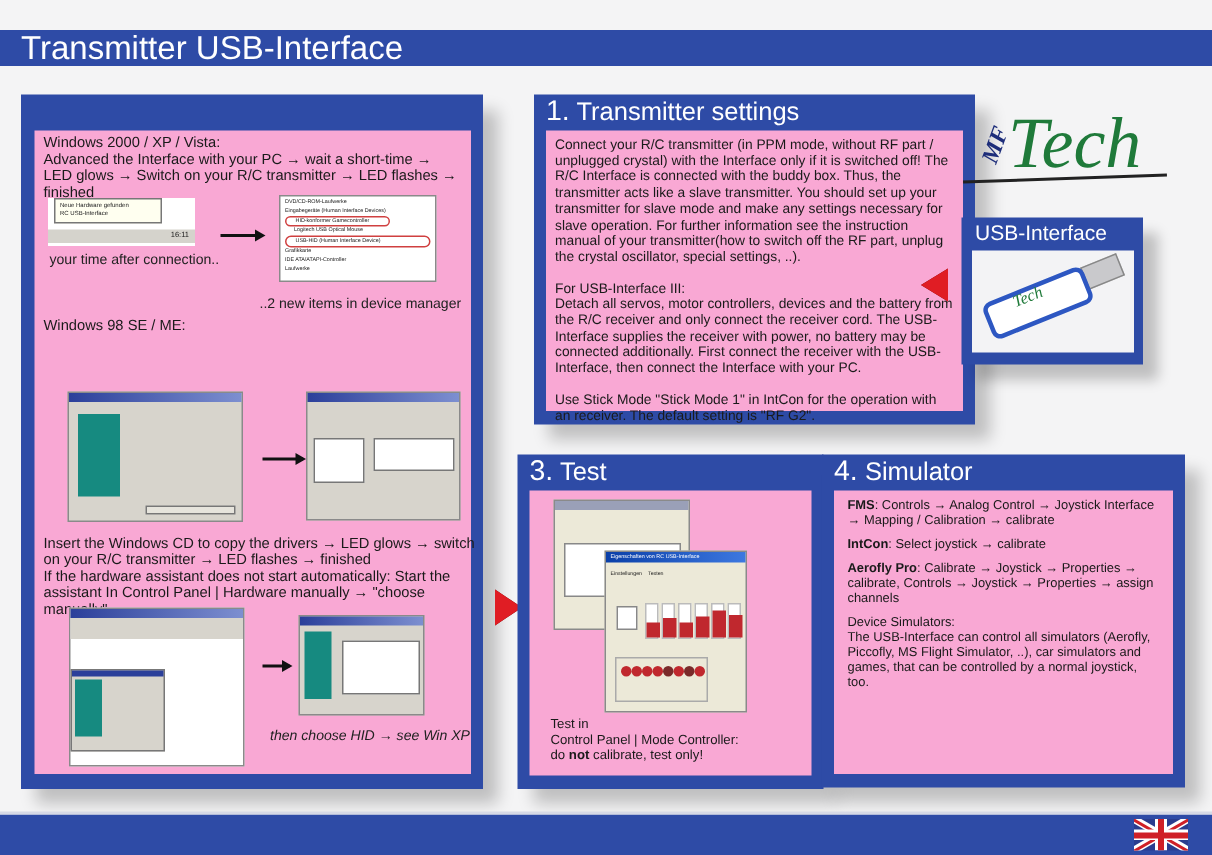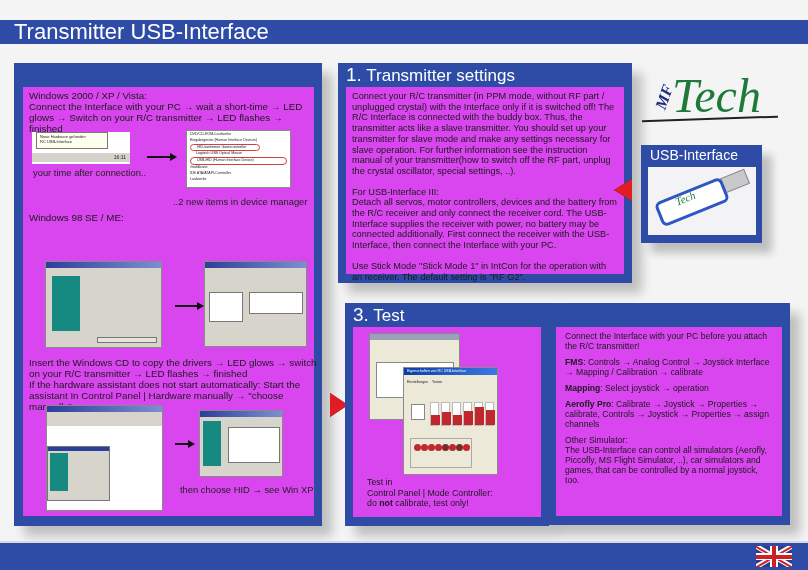--- a/index.html
+++ b/index.html
@@ -7,25 +7,25 @@
   body { position: relative; font-family: "Liberation Sans", sans-serif; color: #1a1a1a; }
 
   .topbar { position: absolute; left: 0; top: 20px; width: 808px; height: 24px; background: #2e4ba6; }
   .topbar .title { position: absolute; left: 14px; top: 0px; font-size: 22px; line-height: 24px; color: #fff; }
   .bottombar { position: absolute; left: 0; top: 543px; width: 808px; height: 27px; background: #2e4ba6; }
   .bottombar .sep { position:absolute; left:0; top:-2px; width:100%; height:2px; background:#d6d9e6; }
 
   .panel { position: absolute; background: #2e4ba6; box-shadow: 10px 10px 10px rgba(0,0,0,0.22); }
   .panel .ph { position: absolute; left: 8px; top: 0; height: 24px; color: #fff; font-size: 17px; line-height: 24px; white-space: nowrap; }
   .panel .ph .num { font-size: 19px; }
-  .panel .body { position: absolute; background: #d946ef; font-size: 9.4px; line-height: 11px; }
+  .panel .body { position: absolute; background: #f9a8d4; font-size: 9.4px; line-height: 11px; }
 
   #p2 { left: 14px; top: 63px; width: 308px; height: 463px; }
   #p2 .body { left: 9px; top: 24px; right: 8px; bottom: 10px; padding: 3px 6px; }
-  #p1 { left: 338px; top: 63px; width: 294px; height: 220px; }
+  #p1 { left: 356px; top: 63px; width: 294px; height: 220px; }
   #p1 .body { left: 8px; top: 24px; right: 8px; bottom: 9px; padding: 4px 6px; font-size: 9.2px; line-height: 10.7px; }
   #p3 { left: 345px; top: 303px; width: 204px; height: 223px; }
   #p3 .body { left: 8px; top: 24px; right: 8px; bottom: 9px; }
   #p4 { left: 548px; top: 303px; width: 242px; height: 222px; }
   #p4 .body { left: 8px; top: 24px; right: 8px; bottom: 9px; padding: 4px 9px; font-size: 8.6px; line-height: 10px; }
   #p4 .body p { margin-bottom: 6px; }
   #p1 .body p { margin-bottom: 10px; }
 
   .win-txt p { font-size: 9.8px; line-height: 11px; }
   .arrow-blk { position: absolute; height: 2px; background: #111; }
@@ -67,21 +67,21 @@
 </head>
 <body>
 
 <div class="topbar">
   <div class="title">Transmitter USB-Interface</div>
 </div>
 
 <div class="panel" id="p2">
   <div class="body win-txt">
     <p>Windows 2000 / XP / Vista:</p>
-    <p>Connect the Interface with your PC → wait a short-time → LED glows → Switch on your R/C transmitter → LED flashes → finished</p>
+    <p>Advanced the Interface with your PC → wait a short-time → LED glows → Switch on your R/C transmitter → LED flashes → finished</p>
 
     <div class="shot" style="left:9px; top:45px; width:98px; height:32px; background:#fff; border:none;">
       <div style="position:absolute; left:4px; top:0; width:72px; height:17px; background:#fffff0; border:1px solid #777; font-size:4px; line-height:5px; padding:1px 3px;">
         <div>Neue Hardware gefunden</div>
         <div>RC USB-Interface</div>
       </div>
       <div style="position:absolute; left:0; top:21px; width:98px; height:9px; background:#d5d3cc; font-size:5px; text-align:right; padding-right:4px; line-height:9px;">
         <span>16:11</span>
       </div>
     </div>
@@ -124,21 +124,21 @@
         <div style="height:4px; background:#2b3f9a;"></div>
         <div style="position:absolute; left:2px; top:6px; width:18px; height:38px; background:#168a80;"></div>
       </div>
     </div>
     <div class="arrow-blk" style="left:152px; top:356px; width:18px;"></div>
     <div class="shot" style="left:176px; top:323px; width:84px; height:67px;">
       <div class="tb"></div>
       <div style="position:absolute; left:3px; top:10px; width:18px; height:45px; background:#168a80;"></div>
       <div style="position:absolute; left:28px; top:16px; width:52px; height:36px; background:#fff; border:1px solid #777;"></div>
     </div>
-    <div class="caption" style="left:157px; top:397px;">then choose HID → see Win XP</div>
+    <div class="caption" style="left:157px; top:397px;font-style:italic;">then choose HID → see Win XP</div>
   </div>
 </div>
 
 <div class="panel" id="p1">
   <div class="ph">
     <span class="num">1.</span>
     <span>Transmitter settings</span>
   </div>
   <div class="body">
     <p>Connect your R/C transmitter (in PPM mode, without RF part / unplugged crystal) with the Interface only if it is switched off! The R/C Interface is connected with the buddy box. Thus, the transmitter acts like a slave transmitter. You should set up your transmitter for slave mode and make any settings necessary for slave operation. For further information see the instruction manual of your transmitter(how to switch off the RF part, unplug the crystal oscillator, special settings, ..).</p>
@@ -215,26 +215,29 @@
     </div>
     <div style="position:absolute; left:14px; top:150px; font-size:8.8px; line-height:10.5px;">
       <div>Test in</div>
       <div>Control Panel | Mode Controller:</div>
       <div><span>do </span><b>not</b><span> calibrate, test only!</span></div>
     </div>
   </div>
 </div>
 
 <div class="panel" id="p4">
+  <div class="ph">
+    <span class="num">4.</span>
+    <span>Simulator</span>
+  </div>
   <div class="body">
-    <p>Connect the Interface with your PC before you attach the R/C transmitter!</p>
     <p><b>FMS</b><span>: Controls → Analog Control → Joystick Interface → Mapping / Calibration → calibrate</span></p>
-    <p><b>Mapping</b><span>: Select joystick → operation</span></p>
+    <p><b>IntCon</b><span>: Select joystick → calibrate</span></p>
     <p><b>Aerofly Pro</b><span>: Calibrate → Joystick → Properties → calibrate, Controls → Joystick → Properties → assign channels</span></p>
-    <div>Other Simulator:</div>
+    <div>Device Simulators:</div>
     <p>The USB-Interface can control all simulators (Aerofly, Piccofly, MS Flight Simulator, ..), car simulators and games, that can be controlled by a normal joystick, too.</p>
   </div>
 </div>
 
 <div class="bottombar">
     <div class="sep"></div>
   </div>
 <div class="flag">
   <div class="d1">
       <i></i>

